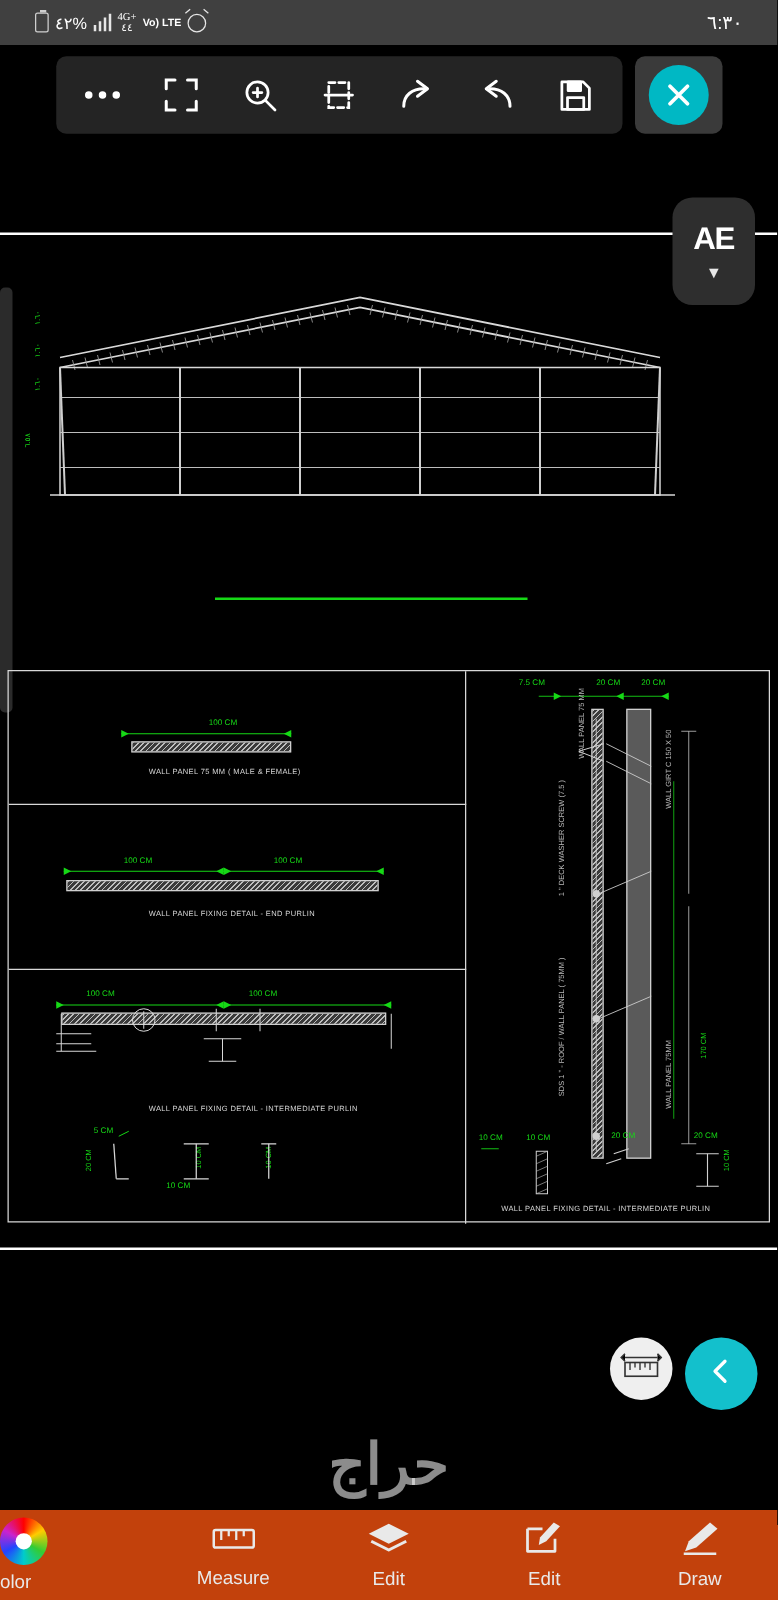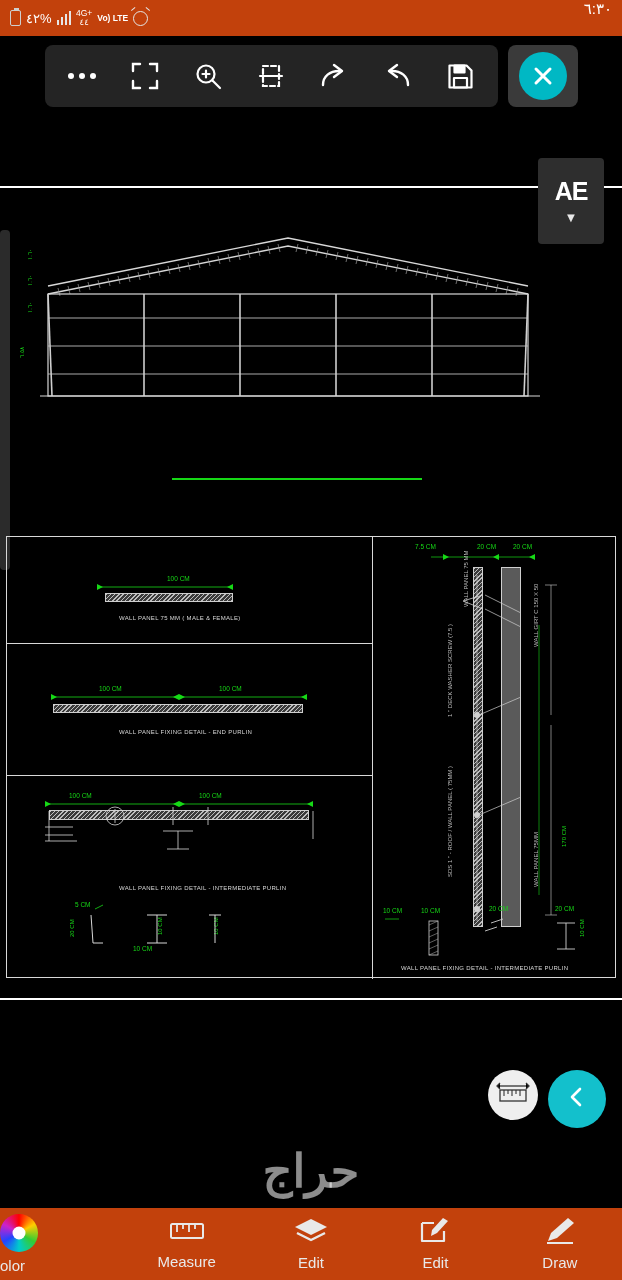--- a/index.html
+++ b/index.html
@@ -7,44 +7,45 @@
     width: 622px; height: 1280px;
     background: #000;
     font-family: "Liberation Sans", sans-serif;
     overflow: hidden;
   }
   body { position: relative; }
 
   
   .statusbar {
     height: 36px;
-    background: #c2410c;
+    background: #404040;
     color: #fff;
     display: flex;
+    align-items: center;
     justify-content: space-between;
-    padding: 0 10px;
+    padding: 0 28px;
     font-size: 13px;
   }
   .status-left { display: flex; align-items: center; gap: 5px; }
   .status-left .batt-ico {
     width: 11px; height: 16px; border: 1px solid #cfcfcf; border-radius: 2px;
     position: relative; display: inline-block;
   }
   .status-left .batt-ico::after {
     content: ""; position: absolute; top: -3px; left: 3px; width: 5px; height: 2px; background: #cfcfcf;
   }
   .pct { font-size: 13px; letter-spacing: 0.5px; }
   .sigbars { display: flex; align-items: flex-end; gap: 1.5px; height: 14px; }
   .sigbars i { display: block; width: 2.5px; background: #e6e6e6; }
   .sigbars i:nth-child(1) { height: 5px; }
   .sigbars i:nth-child(2) { height: 8px; }
   .sigbars i:nth-child(3) { height: 11px; }
   .sigbars i:nth-child(4) { height: 14px; }
   .net { font-size: 8.5px; line-height: 9px; text-align: center; }
-  .net b { display: block; font-weight: normal; }
+  .net b { display: block; font-weight: normal; font-family: Liberation Serif, serif; }
   .vo-lte { font-size: 8.5px; line-height: 9px; text-align: center; }
   .alarm-ico {
     width: 15px; height: 15px; border: 1.6px solid #e6e6e6; border-radius: 50%;
     position: relative;
   }
   .alarm-ico::before, .alarm-ico::after {
     content: ""; position: absolute; top: -4px; width: 5px; height: 4px;
     border-top: 1.6px solid #e6e6e6;
   }
   .alarm-ico::before { left: -2px; transform: rotate(-40deg); }
@@ -89,21 +90,21 @@
 
   
   .side-panel {
     position: absolute; left: 0; top: 122px; width: 10px; height: 340px;
     background: #2b2b2b; border-radius: 4px;
   }
 
   
   .ae-btn {
     position: absolute; right: 18px; top: 50px;
-    width: 66px; height: 86px; background: #2e2e2e; border-radius: 4px;
+    width: 66px; height: 86px; background: #2e2e2e; border-radius: 16px;
     display: flex; flex-direction: column; align-items: center; justify-content: center;
     color: #fff;
   }
   .ae-txt { font-size: 25px; font-weight: bold; letter-spacing: -1px; }
   .ae-caret { font-size: 13px; margin-top: 4px; color: #e8e8e8; }
 
   
   .elev { position: absolute; left: 40px; top: 128px; width: 500px; height: 170px; }
   .title-ar {
     position: absolute; left: 160px; top: 322px; width: 300px;

